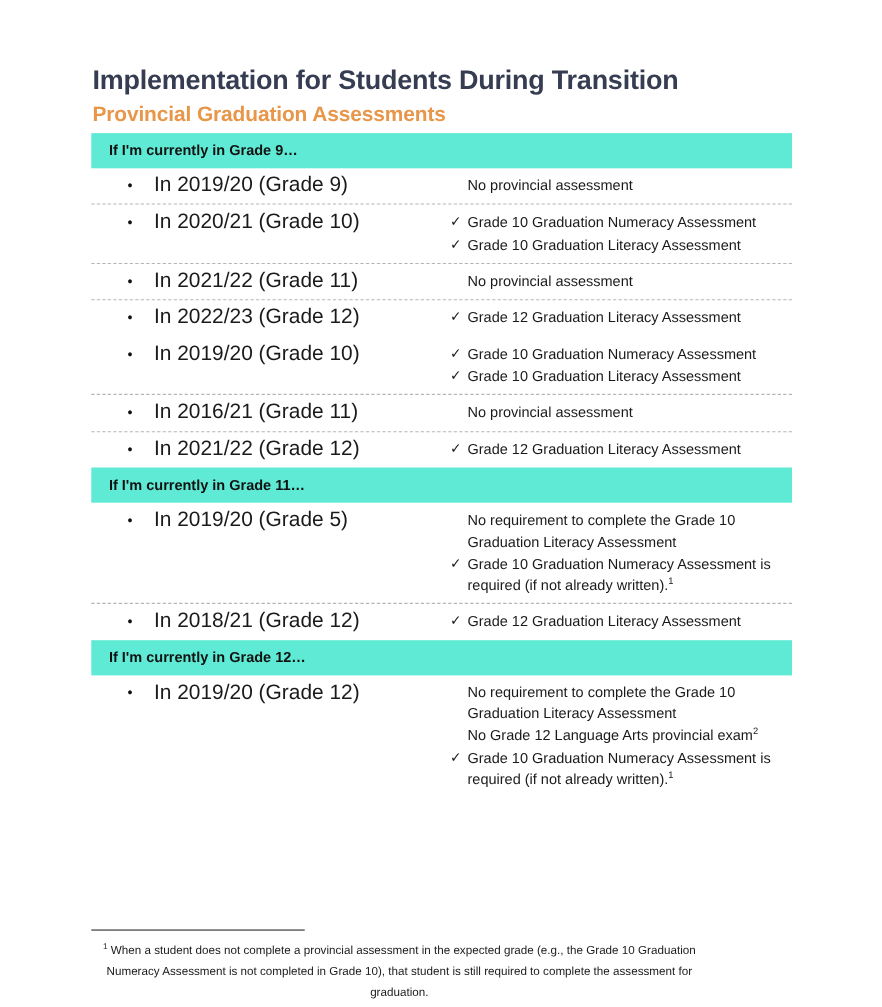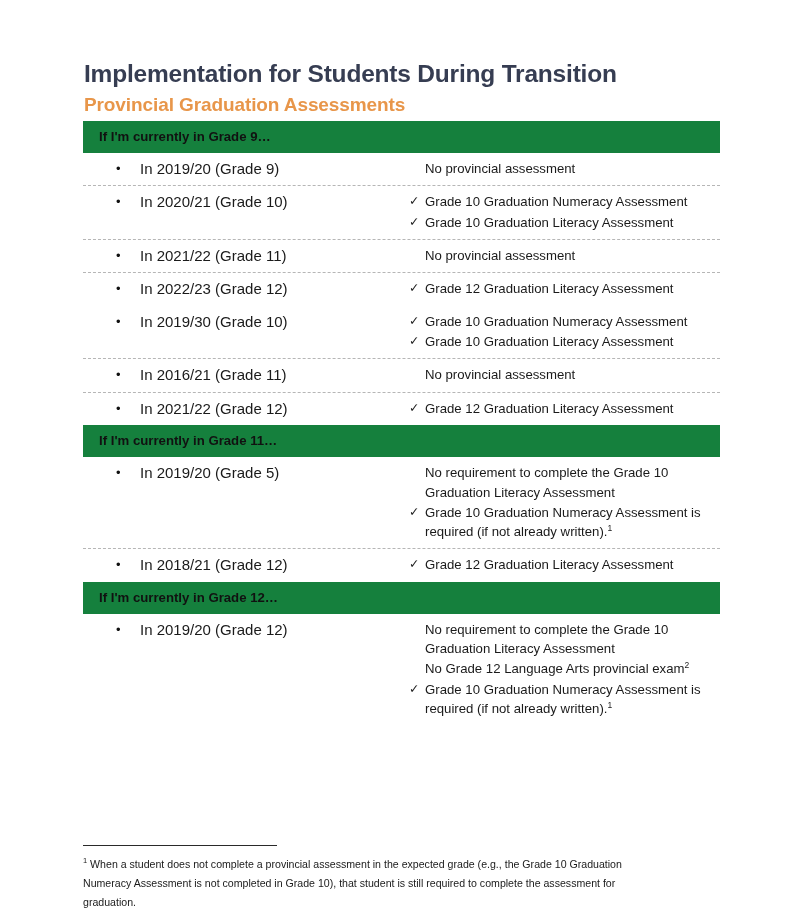--- a/index.html
+++ b/index.html
@@ -40,21 +40,21 @@
     font-weight: bold;
     color: #e8964a;
     letter-spacing: -0.1px;
     margin: 0 0 4px 1px;
     line-height: 1.2;
   }
   .table {
     width: 637px;
   }
   .section-header {
-    background: #15803d;
+    background: #5eead4;
     font-size: 13.2px;
     font-weight: bold;
     color: #111111;
     padding: 7px 0 7px 16px;
     line-height: 1.35;
     box-sizing: border-box;
   }
   .row {
     display: flex;
     align-items: flex-start;
@@ -75,21 +75,21 @@
   }
   .bullet {
     width: 24px;
     flex: 0 0 24px;
     font-size: 13px;
     line-height: 19.5px;
     color: #111;
     text-align: left;
   }
   .left-label {
-    font-size: 15px;
+    font-size: 19px;
     line-height: 19.5px;
     color: #1a1a1a;
   }
   .cell-right {
     flex: 1 1 auto;
     box-sizing: border-box;
     padding-left: 2px;
   }
   .ritem {
     position: relative;
@@ -125,20 +125,21 @@
   .fn-rule {
     width: 194px;
     height: 0;
     border-top: 1.2px solid #2a2a2a;
     margin-bottom: 9px;
   }
   .fn-text {
     font-size: 10.6px;
     line-height: 19px;
     color: #1a1a1a;
+    text-align: center;
   }
   .fn-text sup {
     font-size: 7.5px;
   }
 </style>
 </head>
 <body>
 
 <div class="page">
 
@@ -182,21 +183,21 @@
             <span class="bullet">•</span>
             <span class="left-label">In 2022/23 (Grade 12)</span>
           </div>
           <div class="cell-right">
             <div class="ritem"><span class="check">✓</span><span>Grade 12 Graduation Literacy Assessment</span></div>
           </div>
         </div>
         <div class="row">
           <div class="cell-left">
             <span class="bullet">•</span>
-            <span class="left-label">In 2019/30 (Grade 10)</span>
+            <span class="left-label">In 2019/20 (Grade 10)</span>
           </div>
           <div class="cell-right">
             <div class="ritem"><span class="check">✓</span><span>Grade 10 Graduation Numeracy Assessment</span></div>
             <div class="ritem"><span class="check">✓</span><span>Grade 10 Graduation Literacy Assessment</span></div>
           </div>
         </div>
         <div class="row">
           <div class="cell-left">
             <span class="bullet">•</span>
             <span class="left-label">In 2016/21 (Grade 11)</span>

